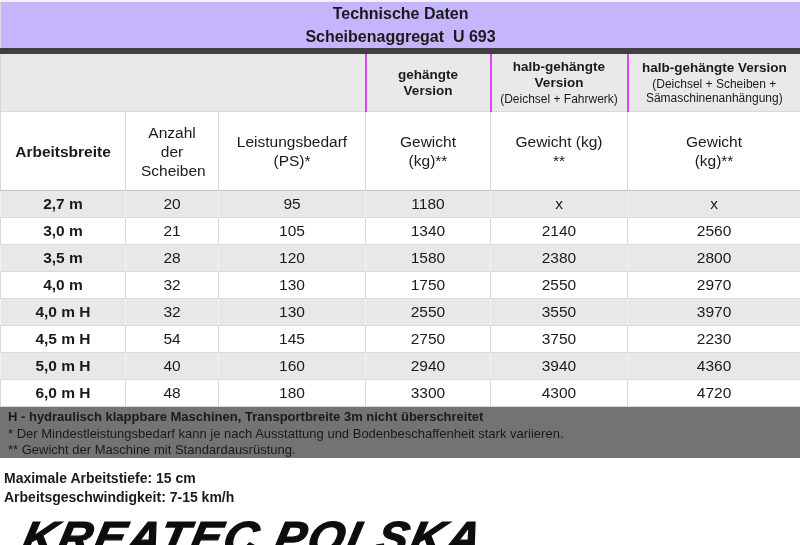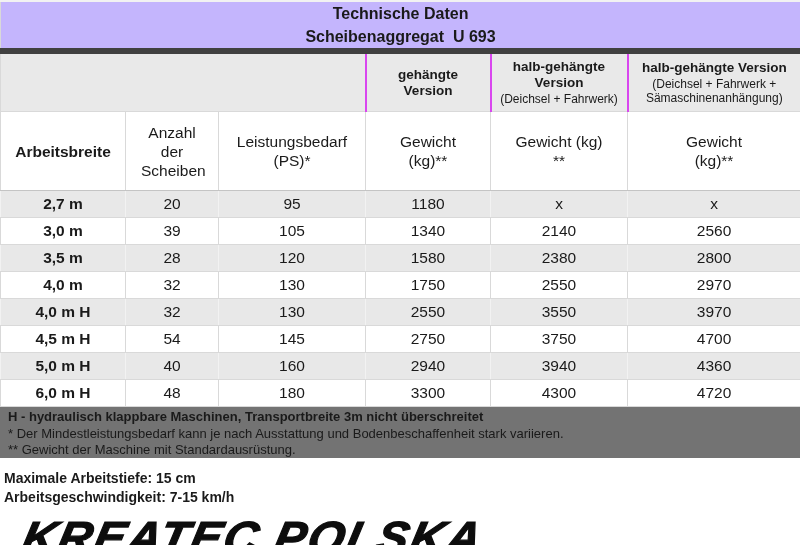--- a/index.html
+++ b/index.html
@@ -85,21 +85,21 @@
         <td colspan="3" class="vspacer"></td>
         <td class="vcell">
           <div class="vbold w70">gehängte Version</div>
         </td>
         <td class="vcell">
           <div class="vbold w104">halb-gehängte Version</div>
           <div class="vsub">(Deichsel + Fahrwerk)</div>
         </td>
         <td class="vcell">
           <div class="vbold">halb-gehängte Version</div>
-          <div class="vsub w160">(Deichsel + Fahrwerk + Sämaschinenanhängung)</div>
+          <div class="vsub w160">(Deichsel + Scheiben + Sämaschinenanhängung)</div>
         </td>
       </tr>
 
       <tr class="head-r">
         <th class="first">
             <div class="hwrap">Arbeitsbreite</div>
           </th>
         <th>
             <div class="hwrap w60">Anzahl der Scheiben</div>
           </th>
@@ -120,21 +120,21 @@
       <tr class="data-r alt">
         <td>2,7 m</td>
         <td>20</td>
         <td>95</td>
         <td>1180</td>
         <td>x</td>
         <td>x</td>
       </tr>
       <tr class="data-r">
         <td>3,0 m</td>
-        <td>39</td>
+        <td>21</td>
         <td>105</td>
         <td>1340</td>
         <td>2140</td>
         <td>2560</td>
       </tr>
       <tr class="data-r alt">
         <td>3,5 m</td>
         <td>28</td>
         <td>120</td>
         <td>1580</td>
@@ -156,21 +156,21 @@
         <td>2550</td>
         <td>3550</td>
         <td>3970</td>
       </tr>
       <tr class="data-r">
         <td>4,5 m H</td>
         <td>54</td>
         <td>145</td>
         <td>2750</td>
         <td>3750</td>
-        <td>4700</td>
+        <td>2230</td>
       </tr>
       <tr class="data-r alt">
         <td>5,0 m H</td>
         <td>40</td>
         <td>160</td>
         <td>2940</td>
         <td>3940</td>
         <td>4360</td>
       </tr>
       <tr class="data-r">

